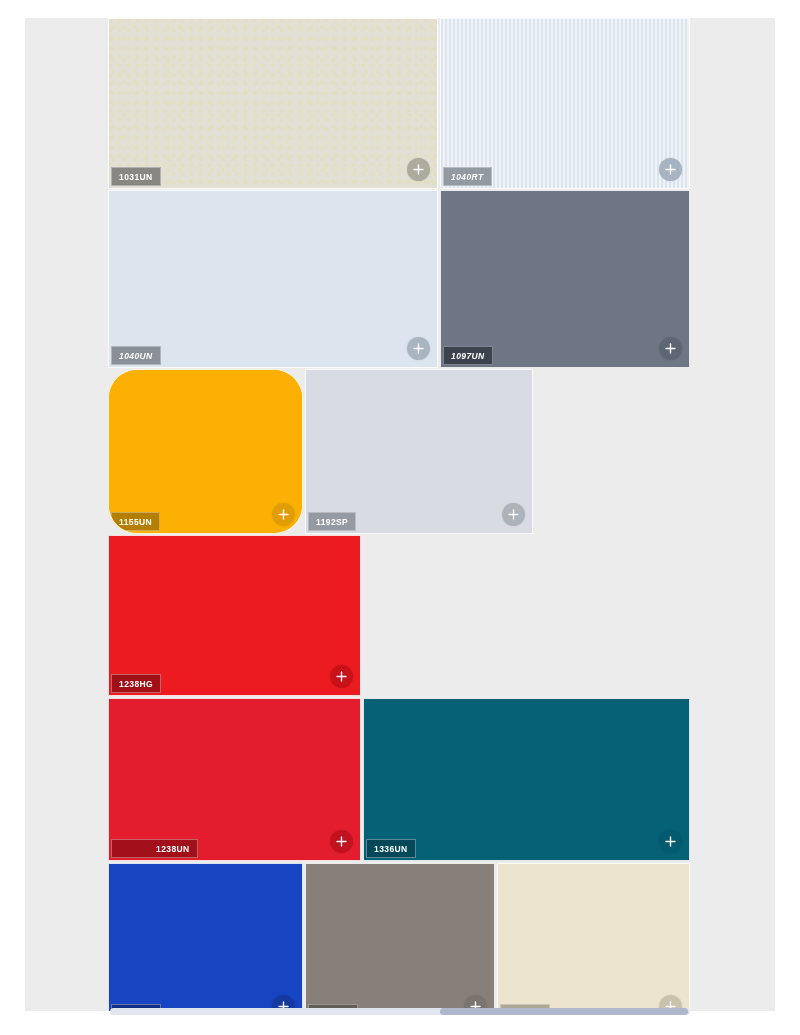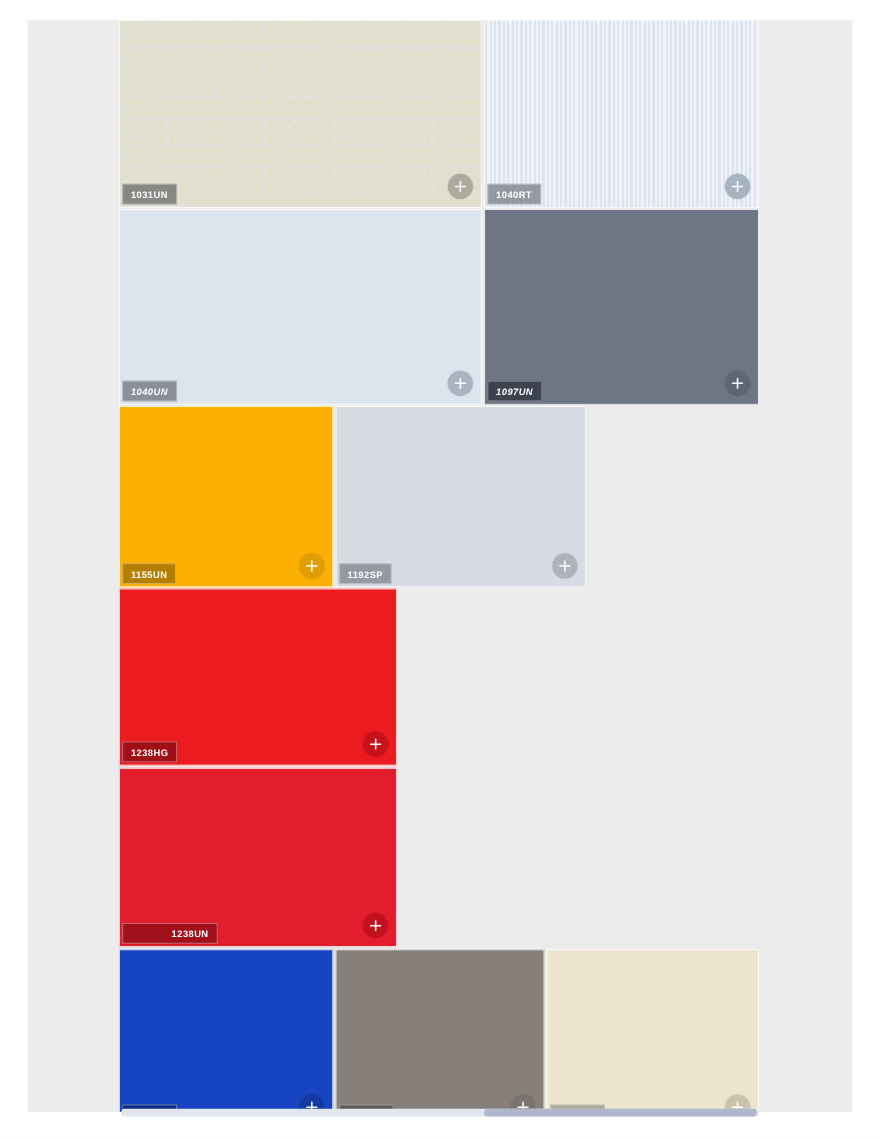--- a/index.html
+++ b/index.html
@@ -77,21 +77,21 @@
         <div class="tex" style="background: radial-gradient(circle at 18% 22%, rgba(226, 222, 186, 0.55) 0px, rgba(226, 222, 186, 0.55) 2px, transparent 2px) 0% 0% / 9px 9px, radial-gradient(circle at 62% 48%, rgba(228, 224, 190, 0.5) 0px, rgba(228, 224, 190, 0.5) 2px, transparent 2px) 0% 0% / 13px 13px, radial-gradient(circle at 38% 74%, rgba(224, 220, 184, 0.5) 0px, rgba(224, 220, 184, 0.5) 2px, transparent 2px) 0% 0% / 11px 11px, linear-gradient(rgb(226, 224, 212), rgb(226, 224, 212)) 0% 0% / 100% 100%;"></div>
         <div class="chip" style="background: rgba(110, 110, 110, 0.78);">1031UN</div>
         <div class="plus" style="background: rgba(160, 158, 145, 0.8);">
           <svg width="11" height="11" viewBox="0 0 11 11">
             <path d="M5.5 1 v9 M1 5.5 h9" stroke="#ffffff" stroke-width="1.4" stroke-linecap="round" fill="none"></path>
           </svg>
         </div>
       </div>
       <div class="swatch" style="left: 332px; top: 0px; width: 250px; height: 171px; background: rgb(220, 229, 238);">
         <div class="tex" style="background: repeating-linear-gradient(90deg, rgb(220, 229, 238) 0px, rgb(220, 229, 238) 2px, rgba(255, 255, 255, 0.55) 2px, rgba(255, 255, 255, 0.55) 4px);"></div>
-        <div class="chip" style="background: rgba(126, 132, 140, 0.8);">1040RT</div>
+        <div class="chip" style="background: rgba(126, 132, 140, 0.8); font-style: italic;">1040RT</div>
         <div class="plus" style="background: rgba(150, 165, 180, 0.8);">
           <svg width="11" height="11" viewBox="0 0 11 11">
             <path d="M5.5 1 v9 M1 5.5 h9" stroke="#ffffff" stroke-width="1.4" stroke-linecap="round" fill="none"></path>
           </svg>
         </div>
       </div>
       <div class="swatch" style="left: 0px; top: 172px; width: 330px; height: 178px; background: rgb(220, 229, 238); font-style: italic;">
         <div class="tex" style="background: linear-gradient(rgb(220, 229, 238), rgb(220, 229, 238));"></div>
         <div class="chip" style="background: rgba(118, 124, 133, 0.82);">1040UN</div>
         <div class="plus" style="background: rgba(160, 172, 184, 0.85);">
@@ -102,21 +102,21 @@
       </div>
       <div class="swatch" style="left: 332px; top: 172px; width: 250px; height: 178px; background: rgb(110, 118, 133); font-style: italic;">
         <div class="tex" style="background: linear-gradient(rgb(110, 118, 133), rgb(110, 118, 133));"></div>
         <div class="chip" style="background: rgba(52, 58, 70, 0.86);">1097UN</div>
         <div class="plus" style="background: rgba(92, 100, 114, 0.92);">
           <svg width="11" height="11" viewBox="0 0 11 11">
             <path d="M5.5 1 v9 M1 5.5 h9" stroke="#ffffff" stroke-width="1.4" stroke-linecap="round" fill="none"></path>
           </svg>
         </div>
       </div>
-      <div class="swatch" style="left: 0px; top: 351px; width: 195px; height: 165px; background: rgb(251, 176, 3);">
+      <div class="swatch" style="left: 0px; top: 351px; width: 195px; height: 165px; background: rgb(251, 176, 3); border-radius: 29px;">
         <div class="tex" style="background: linear-gradient(rgb(251, 176, 3), rgb(251, 176, 3));"></div>
         <div class="chip" style="background: rgba(170, 120, 0, 0.88);">1155UN</div>
         <div class="plus" style="background: rgba(223, 156, 6, 0.95);">
           <svg width="11" height="11" viewBox="0 0 11 11">
             <path d="M5.5 1 v9 M1 5.5 h9" stroke="#ffffff" stroke-width="1.4" stroke-linecap="round" fill="none"></path>
           </svg>
         </div>
       </div>
       <div class="swatch" style="left: 197px; top: 351px; width: 228px; height: 165px; background: rgb(216, 220, 226);">
         <div class="tex" style="background: linear-gradient(rgb(216, 220, 226), rgb(216, 220, 226));"></div>
@@ -133,20 +133,29 @@
         <div class="plus" style="background: rgba(196, 18, 24, 0.95);">
           <svg width="11" height="11" viewBox="0 0 11 11">
             <path d="M5.5 1 v9 M1 5.5 h9" stroke="#ffffff" stroke-width="1.4" stroke-linecap="round" fill="none"></path>
           </svg>
         </div>
       </div>
       <div class="swatch" style="left: 0px; top: 680px; width: 253px; height: 163px; background: rgb(228, 29, 46);">
         <div class="tex" style="background: linear-gradient(rgb(228, 29, 46), rgb(228, 29, 46));"></div>
         <div class="chip" style="background: rgba(150, 14, 24, 0.88); padding-left: 44px;">1238UN</div>
         <div class="plus" style="background: rgba(192, 18, 32, 0.95);">
+          <svg width="11" height="11" viewBox="0 0 11 11">
+            <path d="M5.5 1 v9 M1 5.5 h9" stroke="#ffffff" stroke-width="1.4" stroke-linecap="round" fill="none"></path>
+          </svg>
+        </div>
+      </div>
+      <div class="swatch" style="left: 255px; top: 680px; width: 327px; height: 163px; background: rgb(4, 97, 118);">
+        <div class="tex" style="background: linear-gradient(rgb(4, 97, 118), rgb(4, 97, 118));"></div>
+        <div class="chip" style="background: rgba(2, 70, 86, 0.9);">1336UN</div>
+        <div class="plus" style="background: rgba(4, 90, 110, 0.95);">
           <svg width="11" height="11" viewBox="0 0 11 11">
             <path d="M5.5 1 v9 M1 5.5 h9" stroke="#ffffff" stroke-width="1.4" stroke-linecap="round" fill="none"></path>
           </svg>
         </div>
       </div>
       <div class="swatch" style="left: 0px; top: 845px; width: 195px; height: 163px; background: rgb(23, 68, 192);">
         <div class="tex" style="background: linear-gradient(rgb(23, 68, 192), rgb(23, 68, 192));"></div>
         <div class="chip" style="background: rgba(14, 44, 124, 0.9);">1394UN</div>
         <div class="plus" style="background: rgba(20, 58, 160, 0.95);">
           <svg width="11" height="11" viewBox="0 0 11 11">

